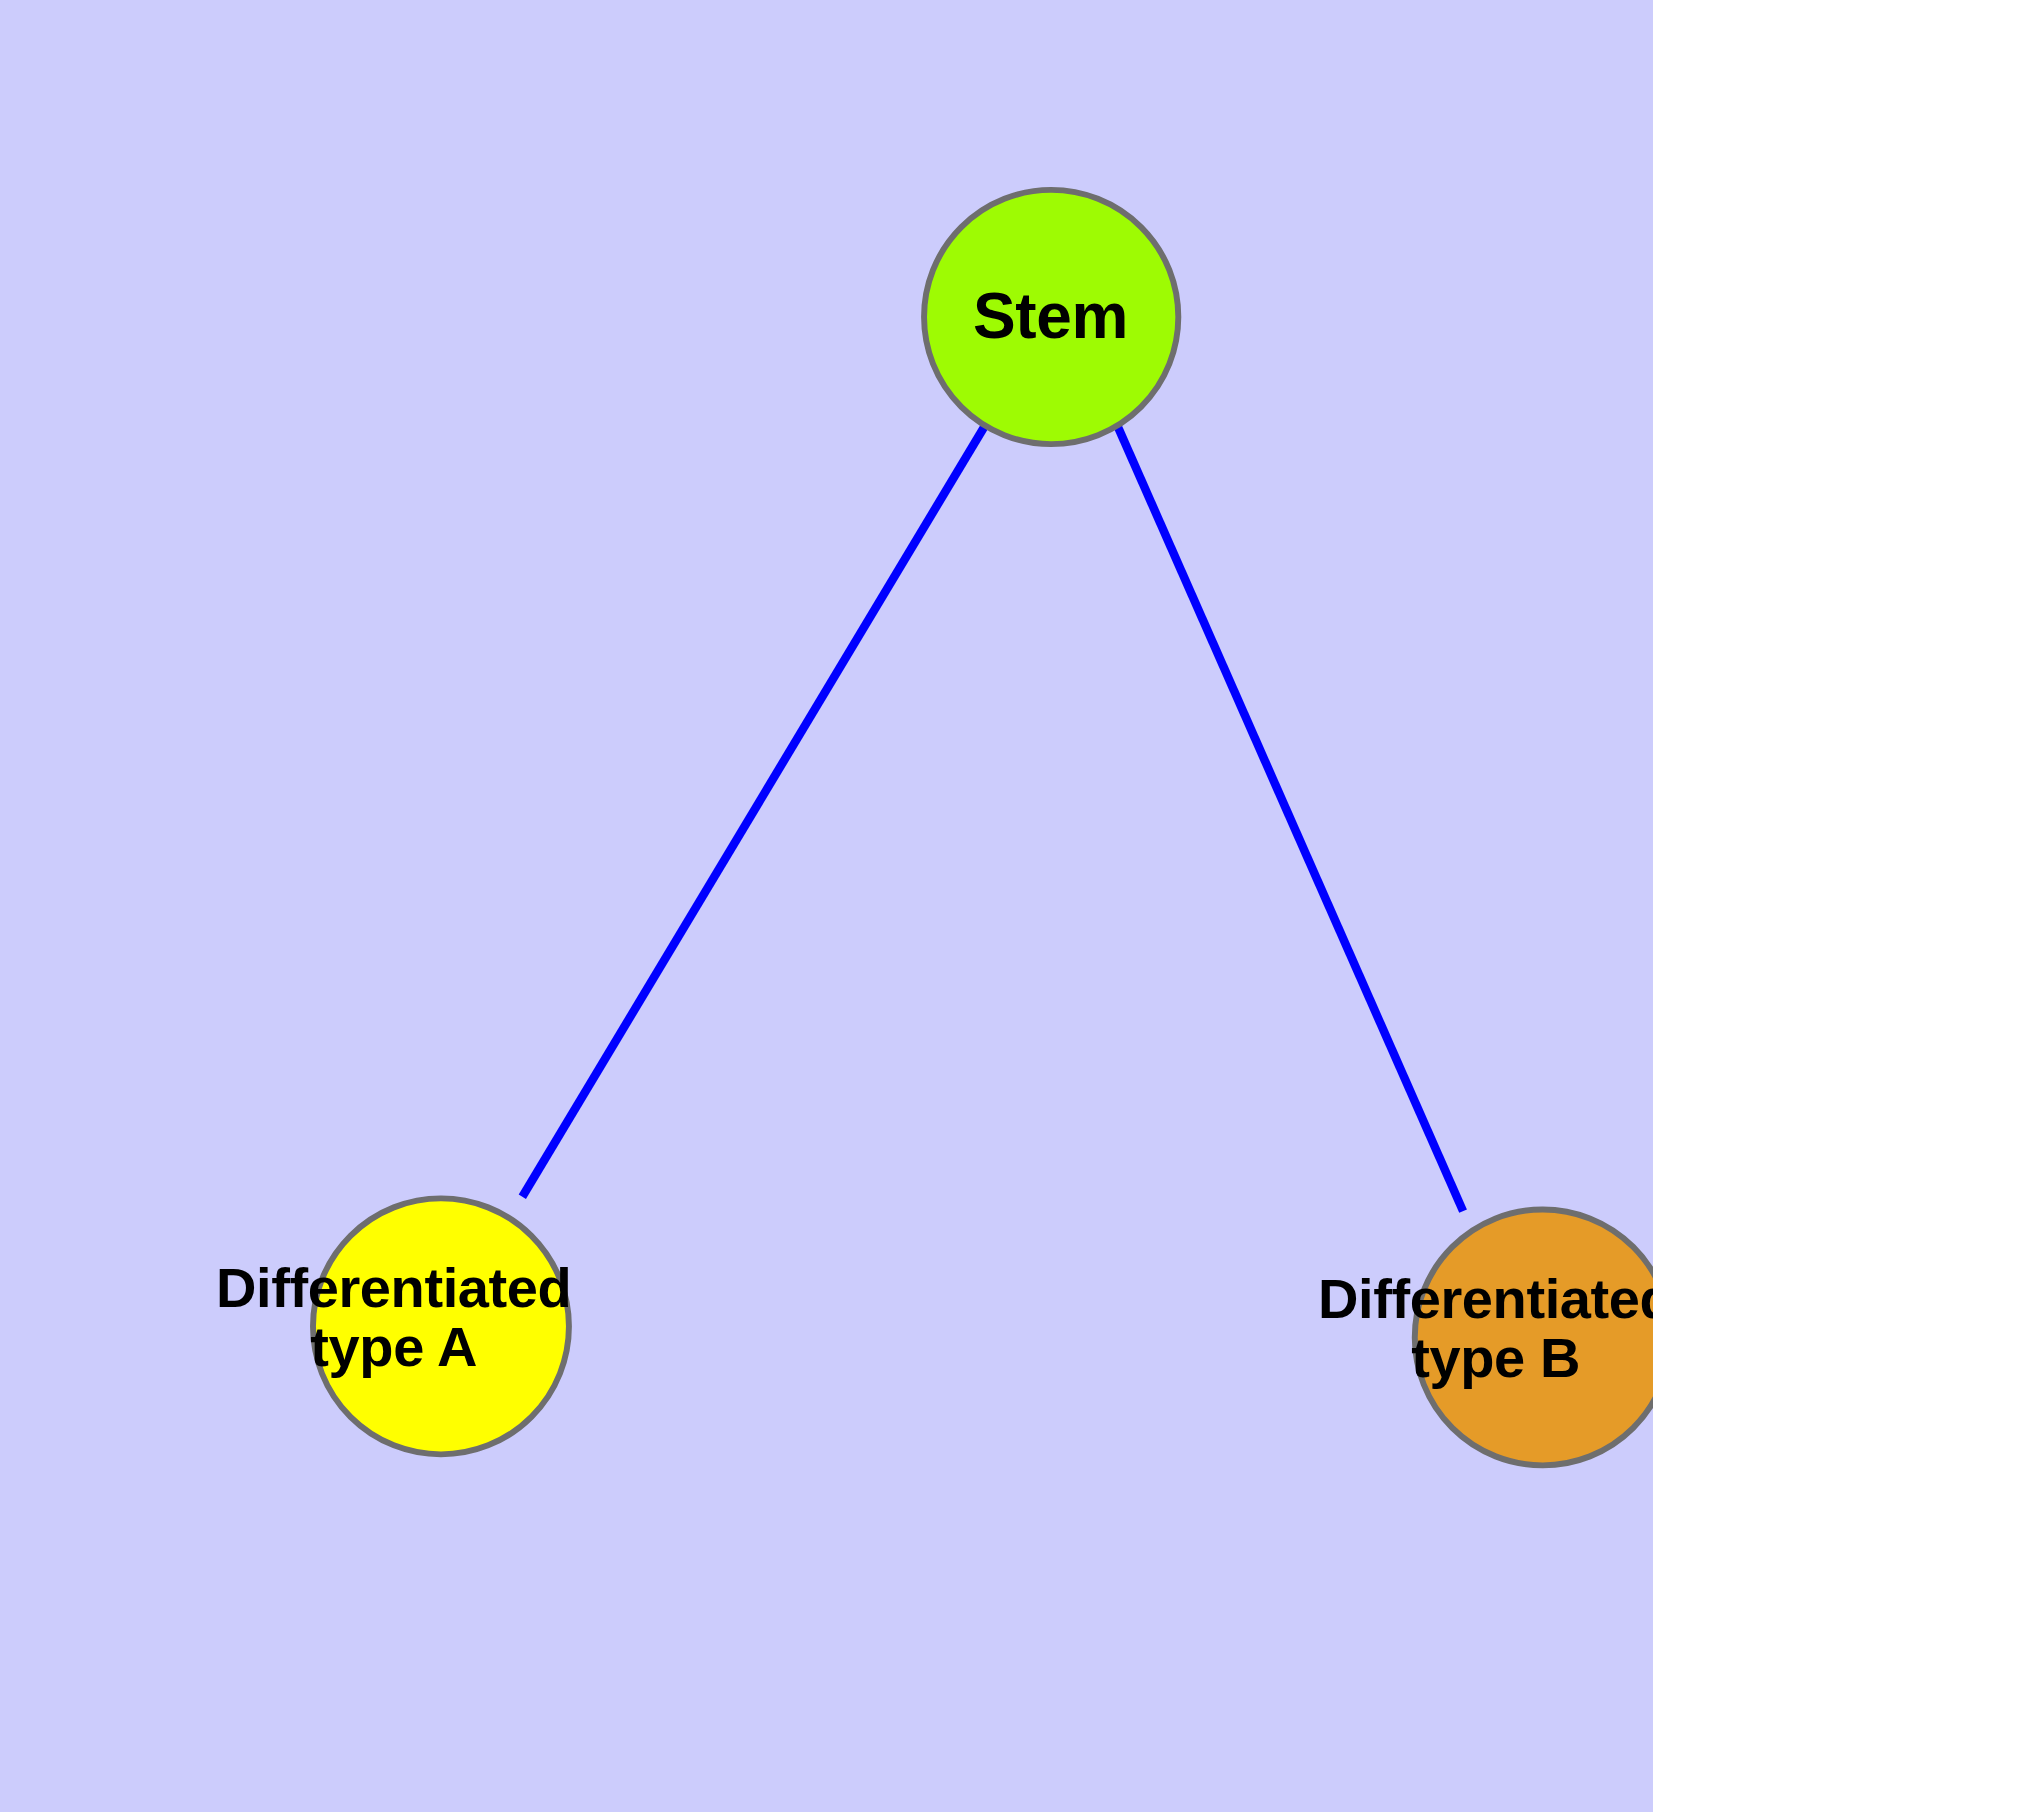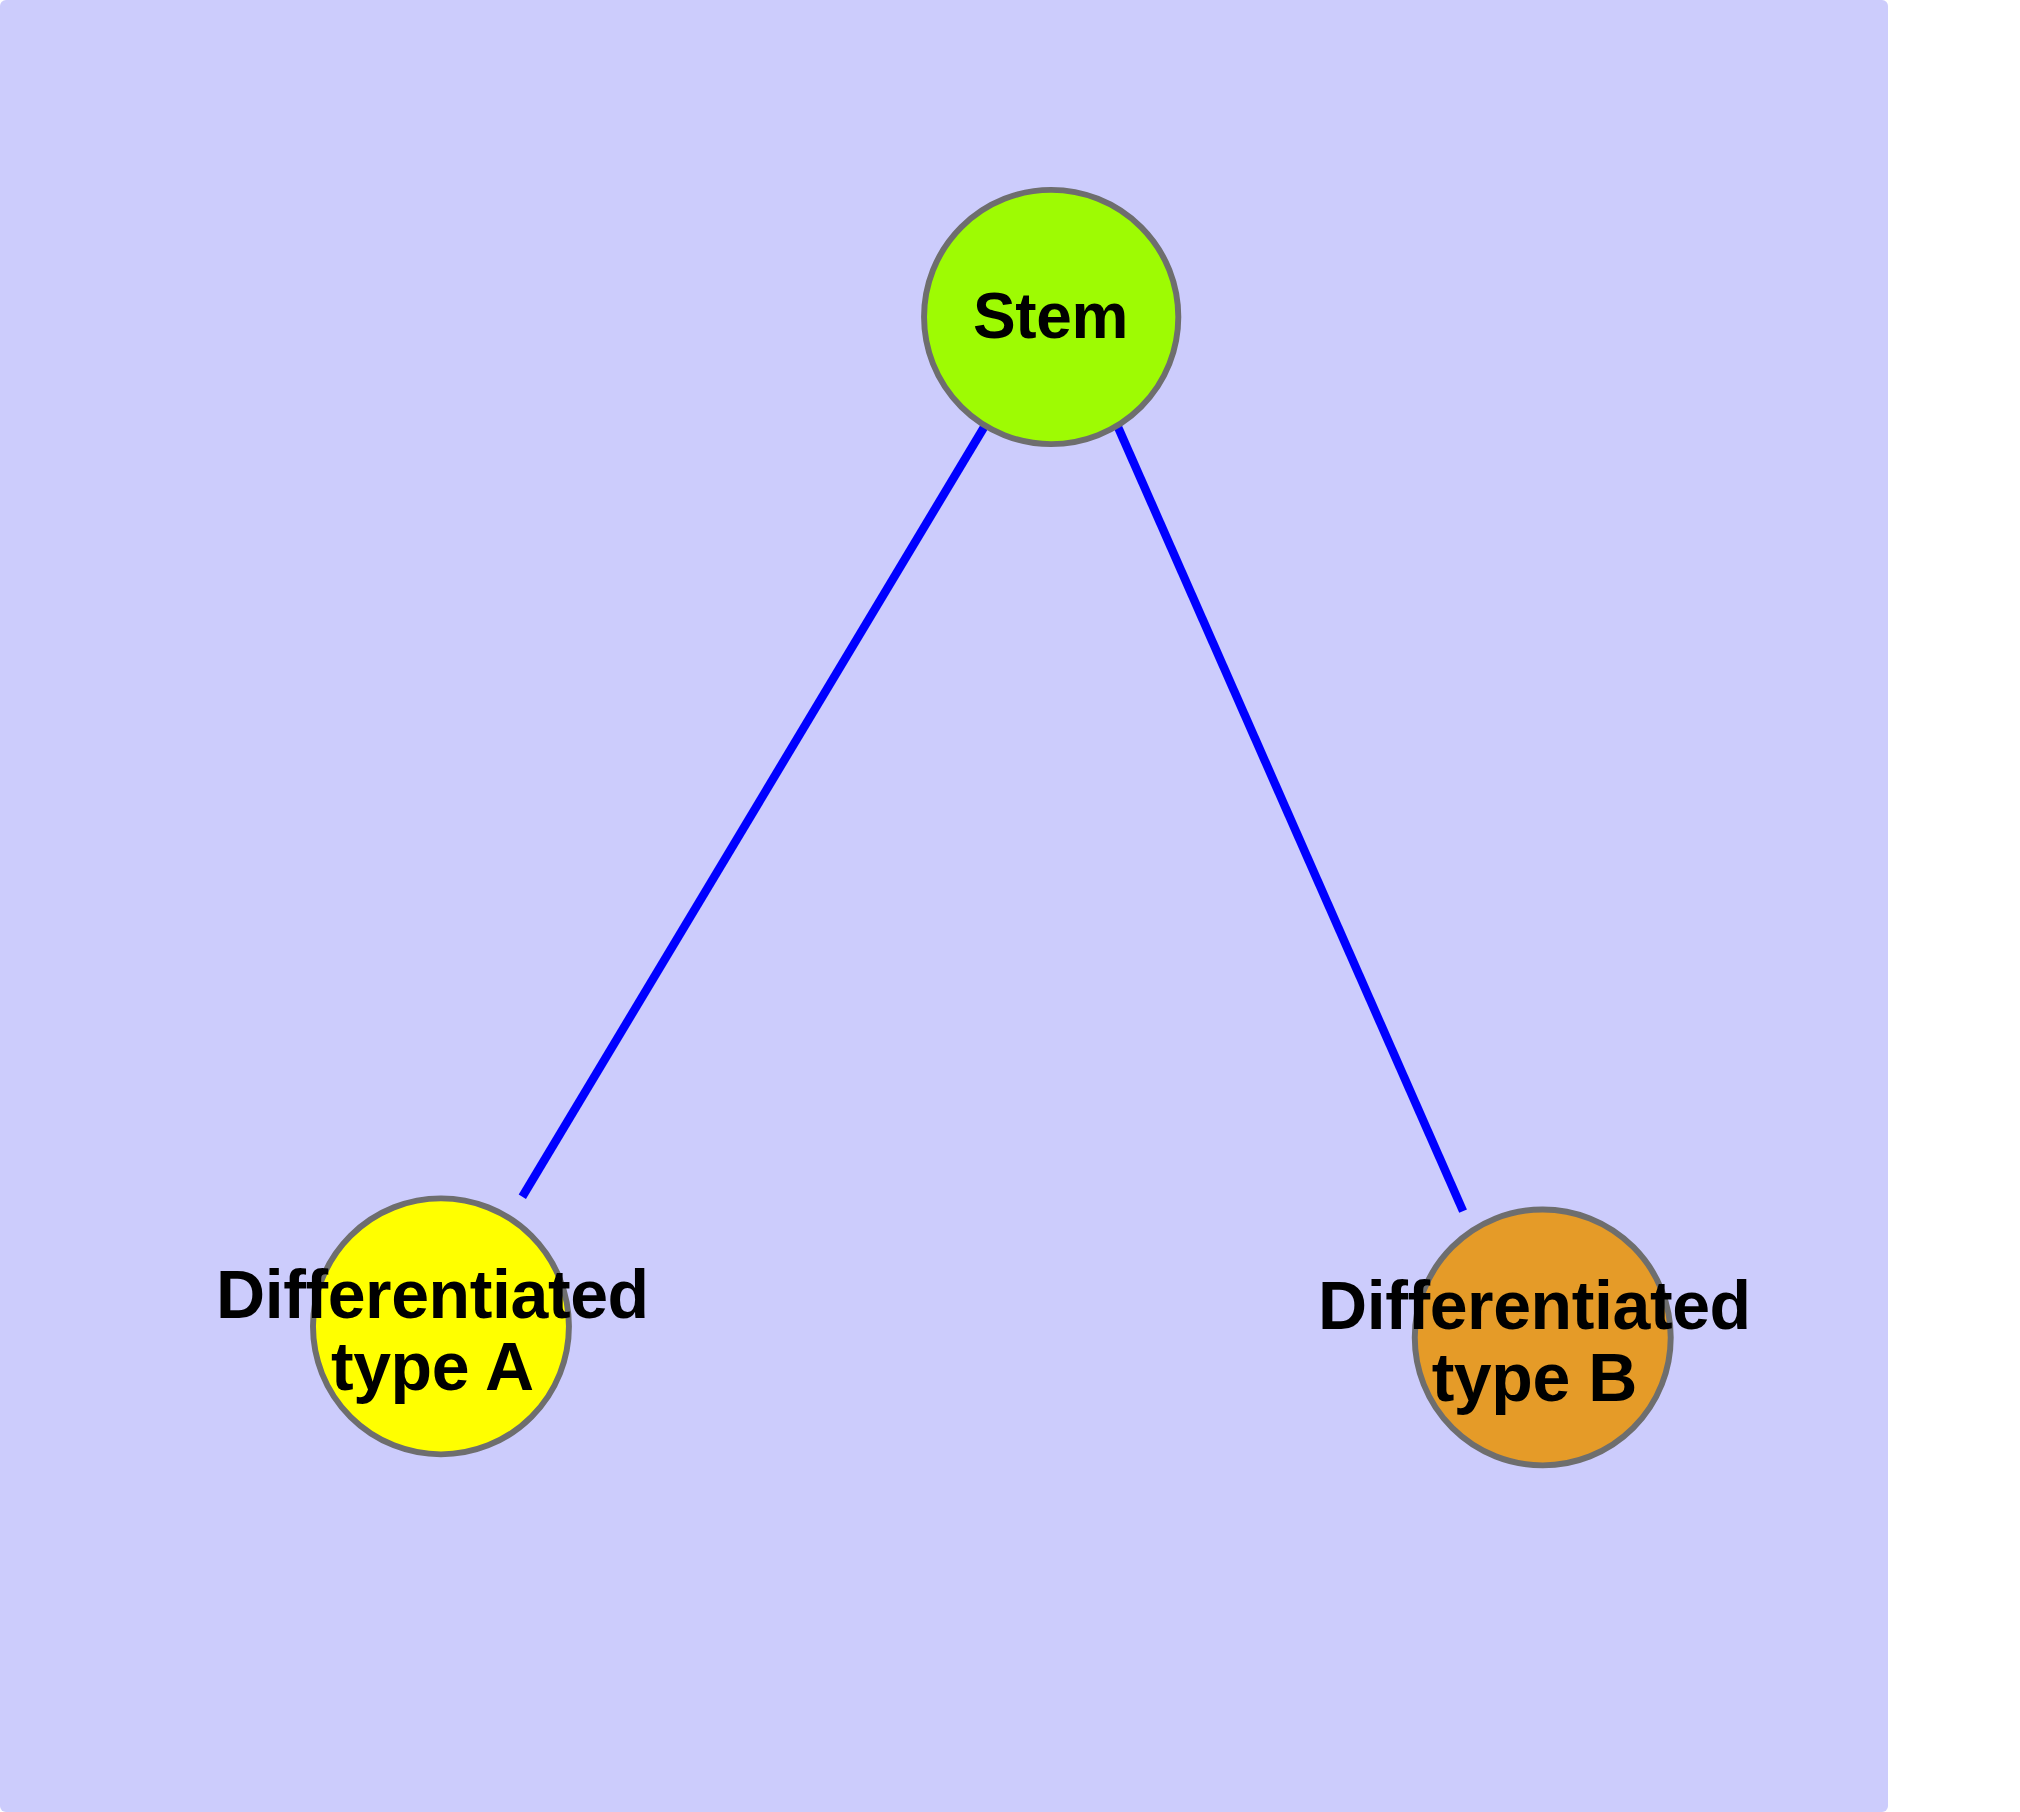--- a/index.html
+++ b/index.html
@@ -36,27 +36,27 @@
     color: #000000;
     line-height: 1.06;
     white-space: pre;
     pointer-events: none;
     letter-spacing: -0.4px;
   }
   .node-label.one-line {
     font-size: 64px;
   }
   .node-label.two-line {
-    font-size: 68px;
+    font-size: 56px;
   }
 </style>
 </head>
 <body>
 
-<div id="canvas" style="width: 1888px; height: 1812px; border-radius: 6px;">
+<div id="canvas" style="width: 1653px; height: 1812px;">
 
   <div id="bg-rect" style="background: rgb(204, 204, 252); width: 2021px; height: 1812px;"></div>
 
   <svg id="graph-svg" viewBox="0 0 2384 2138" style="width: 2021px; height: 1812px;">
     <g id="edges-group">
         <line x1="1162" y1="502" x2="616" y2="1412" stroke="#0000ff" stroke-width="10"></line>
         <line x1="1318" y1="502" x2="1726" y2="1429" stroke="#0000ff" stroke-width="10"></line>
       </g>
     <g id="nodes-group">
         <circle cx="1240" cy="374" r="150" fill="#9efb03" stroke="#6e6e6e" stroke-width="7" class="node-circle"></circle>

